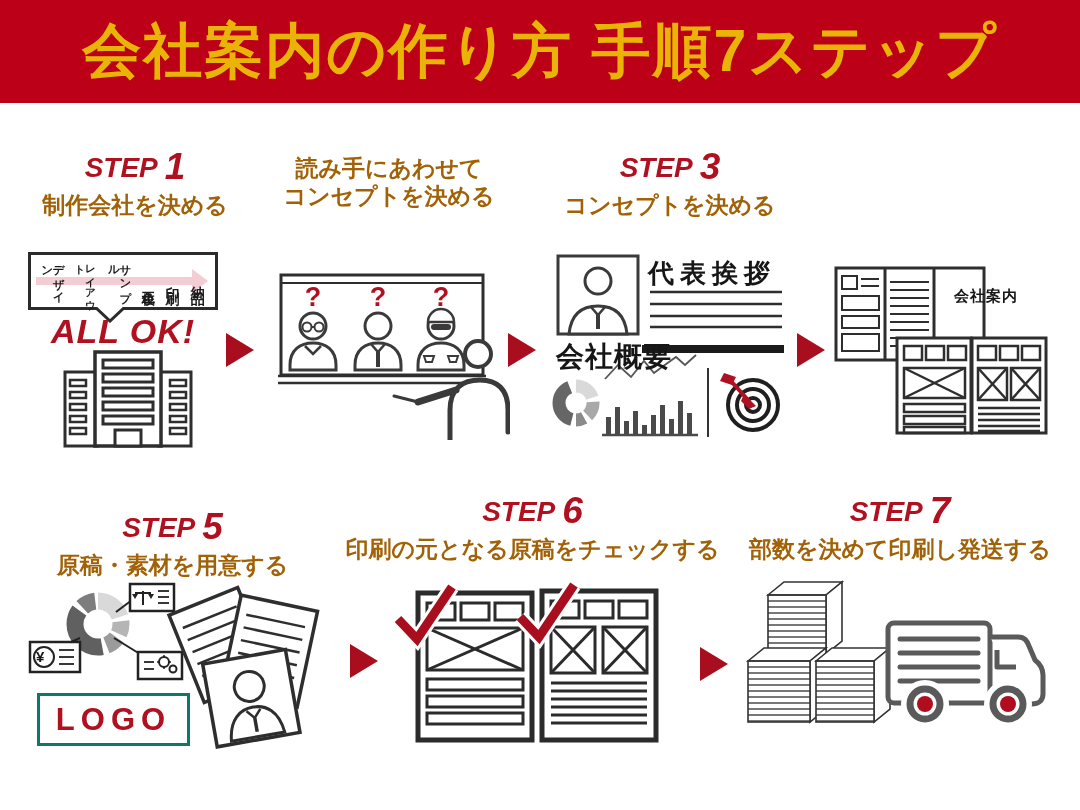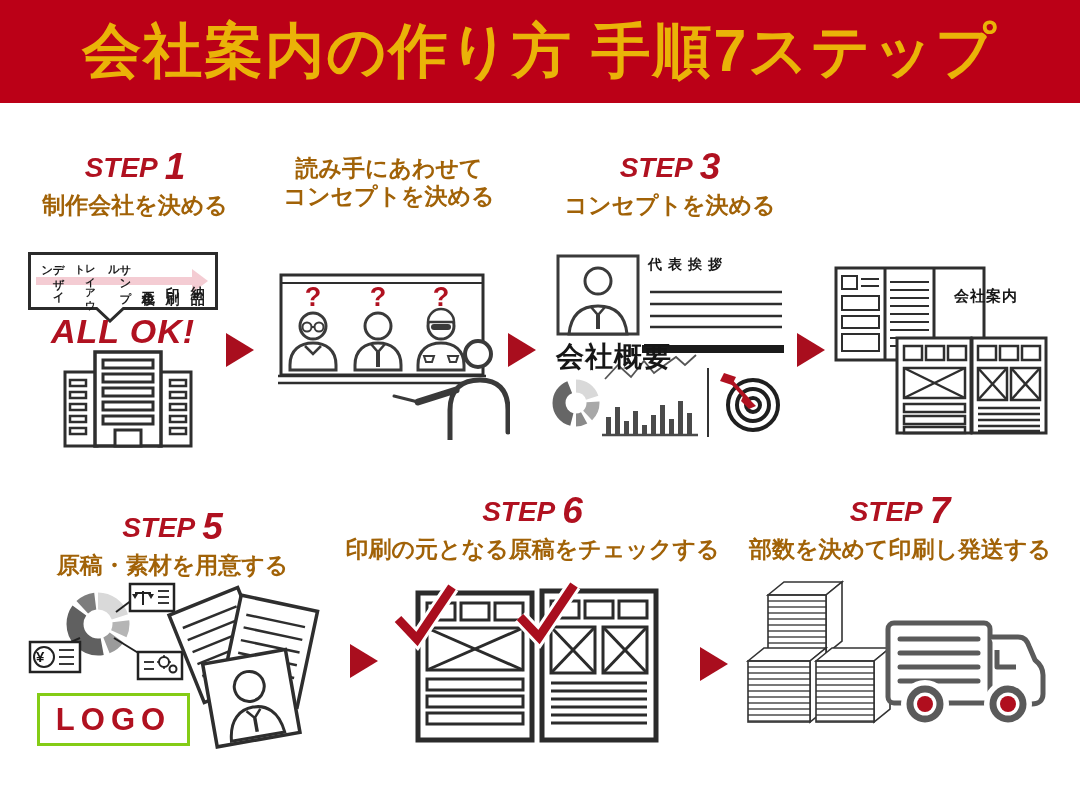--- a/index.html
+++ b/index.html
@@ -17,21 +17,21 @@
   
   .flow-arrow{width:0;height:0;border-top:17px solid transparent;border-bottom:17px solid transparent;border-left:28px solid #A90E1E;}
   
   .bubble{left:28px;top:252px;width:190px;height:58px;border:3px solid #2b2b2b;background:#fff;display:flex;justify-content:space-around;align-items:center;padding:2px 4px;box-sizing:border-box;}
   .vtext{writing-mode:vertical-rl;text-orientation:upright;font-weight:700;font-size:11.5px;line-height:1;letter-spacing:0;z-index:2;color:#1a1a1a;}
   .pink-bar{left:36px;top:277px;width:158px;height:8px;background:#F4CCD3;z-index:1;}
   .pink-head{left:192px;top:269px;width:0;height:0;border-top:12px solid transparent;border-bottom:12px solid transparent;border-left:16px solid #F4CCD3;z-index:1;}
   .allok{left:20px;top:312px;width:206px;text-align:center;color:#B01120;font-style:italic;font-weight:800;font-size:34px;letter-spacing:1px;}
   .qmark{color:#B01120;font-weight:800;font-size:27px;width:26px;text-align:center;}
   .jp-label{font-weight:800;color:#161616;white-space:nowrap;}
-  .logo-box{left:37px;top:693px;width:147px;height:47px;border:3px solid #84cc16;background:#fff;display:flex;align-items:center;justify-content:center;}
+  .logo-box{left:37px;top:693px;width:147px;height:47px;border:3px solid #0f766e;background:#fff;display:flex;align-items:center;justify-content:center;}
   .logo-text{color:#B01120;font-weight:800;font-size:31px;letter-spacing:6px;}
   svg{display:block;}
 </style>
 </head>
 <body>
 
 <div class="canvas">
 
   <div class="abs banner">
     <div class="banner-title">会社案内の作り方 手順7ステップ</div>
@@ -211,21 +211,21 @@
 
     <g>
       <circle cx="205" cy="152" r="25" fill="none" stroke="#1f1f1f" stroke-width="4"></circle>
       <circle cx="205" cy="152" r="16" fill="none" stroke="#1f1f1f" stroke-width="4"></circle>
       <circle cx="205" cy="152" r="7" fill="none" stroke="#1f1f1f" stroke-width="4"></circle>
       <line x1="182" y1="127" x2="201" y2="148" stroke="#B01120" stroke-width="4"></line>
       <polygon points="196,141 208,153 201,156 193,148" fill="#B01120"></polygon>
       <polygon points="176,120 188,124 184,132 172,128" fill="#B01120"></polygon>
     </g>
   </svg>
-  <div class="abs jp-label" style="left:648px;top:256px;font-size:14px;letter-spacing:6px;">代表挨拶</div>
+  <div class="abs jp-label" style="left:648px;top:256px;font-size:26px;letter-spacing:6px;">代表挨拶</div>
   <div class="abs jp-label" style="left:556px;top:338px;font-size:28px;letter-spacing:1px;">会社概要</div>
 
   <svg class="abs" style="left:828px;top:258px;" width="245" height="185" viewBox="0 0 245 185">
 
     <g>
       <rect x="8" y="10" width="148" height="92" fill="#ffffff" stroke="#2e2e2e" stroke-width="3"></rect>
       <line x1="57" y1="10" x2="57" y2="102" stroke="#2e2e2e" stroke-width="3"></line>
       <line x1="106" y1="10" x2="106" y2="102" stroke="#2e2e2e" stroke-width="3"></line>
       <g stroke="#2e2e2e" stroke-width="2" fill="none">
         <rect x="14" y="18" width="15" height="13"></rect>

